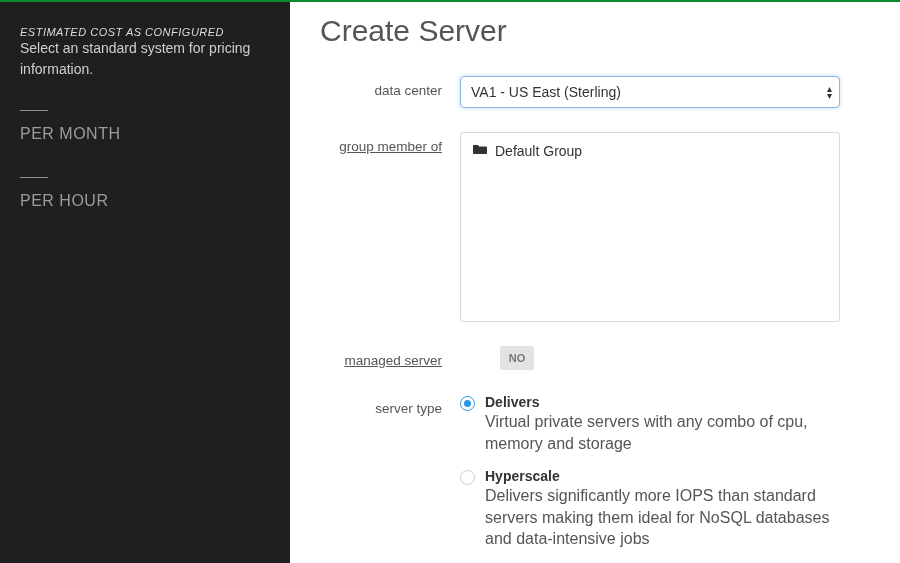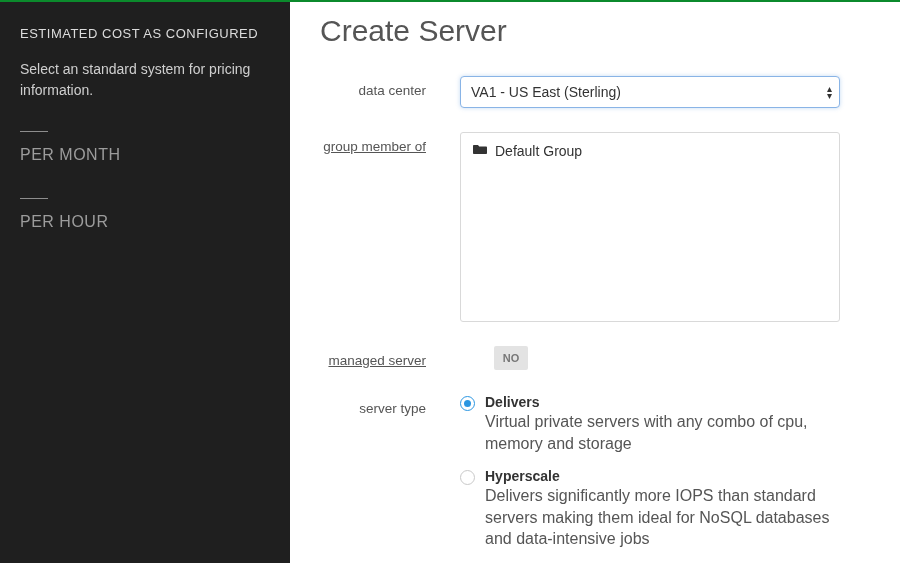--- a/index.html
+++ b/index.html
@@ -1,45 +1,45 @@
 <!DOCTYPE html>
 <html><head>
 <meta charset="utf-8">
 <style>
   * { box-sizing: border-box; margin: 0; padding: 0; }
   html, body { width: 900px; height: 563px; font-family: "Helvetica Neue", Arial, sans-serif; background: #fff; overflow: hidden; }
   .app { display: flex; width: 100%; height: 100%; border-top: 2px solid #0b8a2c; }
   .sidebar { width: 290px; background: #1f1f1f; color: #bfbfbf; padding: 24px 20px; }
-  .sidebar-title { font-size: 13px; letter-spacing: 0.5px; color: #dcdcdc; text-transform: uppercase; margin-bottom: 18px; font-weight: 400; }
+  .sidebar-title { font-size: 11px; letter-spacing: 0.5px; color: #dcdcdc; text-transform: uppercase; font-weight: 400; font-style: italic; }
   .sidebar-note { font-size: 14px; line-height: 1.5; color: #cfcfcf; margin-bottom: 30px; }
   .cost-block { margin-bottom: 34px; }
   .cost-value { width: 28px; height: 1px; background: #8d8d8d; margin-bottom: 14px; }
   .cost-label { font-size: 16px; letter-spacing: 0.5px; color: #9c9c9c; text-transform: uppercase; }
   .main { flex: 1; padding: 12px 30px 20px 30px; overflow-y: auto; }
   .page-title { font-size: 30px; font-weight: 300; color: #555; margin-bottom: 28px; }
   .form-row { display: flex; margin-bottom: 24px; }
-  .form-label { width: 140px; text-align: right; padding-right: 34px; padding-top: 7px; font-size: 13.5px; color: #555; }
+  .form-label { width: 140px; text-align: right; padding-right: 18px; padding-top: 7px; font-size: 13.5px; color: #555; }
   .form-label.underlined { text-decoration: underline; }
   .form-control-wrap { flex: 1; max-width: 380px; }
   .select-wrap { position: relative; }
   .select-wrap select {
     width: 100%; height: 32px; padding: 4px 28px 4px 10px;
     font-size: 14px; color: #333; background: #fff;
     border: 1px solid #89b4e6; border-radius: 4px;
     box-shadow: 0 0 4px rgba(90,150,220,0.35);
     appearance: none; -webkit-appearance: none;
   }
   .select-caret { position: absolute; right: 8px; top: 50%; transform: translateY(-50%); pointer-events: none; font-size: 10px; color: #333; line-height: 0.7; }
   .group-box {
     width: 100%; min-height: 190px; border: 1px solid #d9d9d9; border-radius: 3px;
     background: #fff; padding: 10px 12px;
   }
   .group-item { display: flex; font-size: 14px; color: #333; }
   .folder-icon { margin-right: 8px; display: inline-flex; }
-  .toggle-wrap { display: flex; align-items: center; }
+  .toggle-wrap { display: flex; align-items: center; gap: 6px; }
   .toggle-empty { width: 34px; height: 24px; background: #fff; border: 1px solid #fff; }
   .toggle-no { width: 34px; height: 24px; background: #e3e3e3; color: #777; font-size: 11px; font-weight: 600; display: flex; align-items: center; justify-content: center; border-radius: 2px; }
   .radio-list { }
   .radio-item { display: flex; margin-bottom: 14px; }
   .radio-circle {
     width: 15px; height: 15px; border: 1px solid #c8c8c8; border-radius: 50%;
     margin-top: 2px; margin-right: 10px; flex-shrink: 0; position: relative; background: #fff;
     cursor: pointer;
   }
   .radio-circle.selected { border-color: #2b96e1; }

